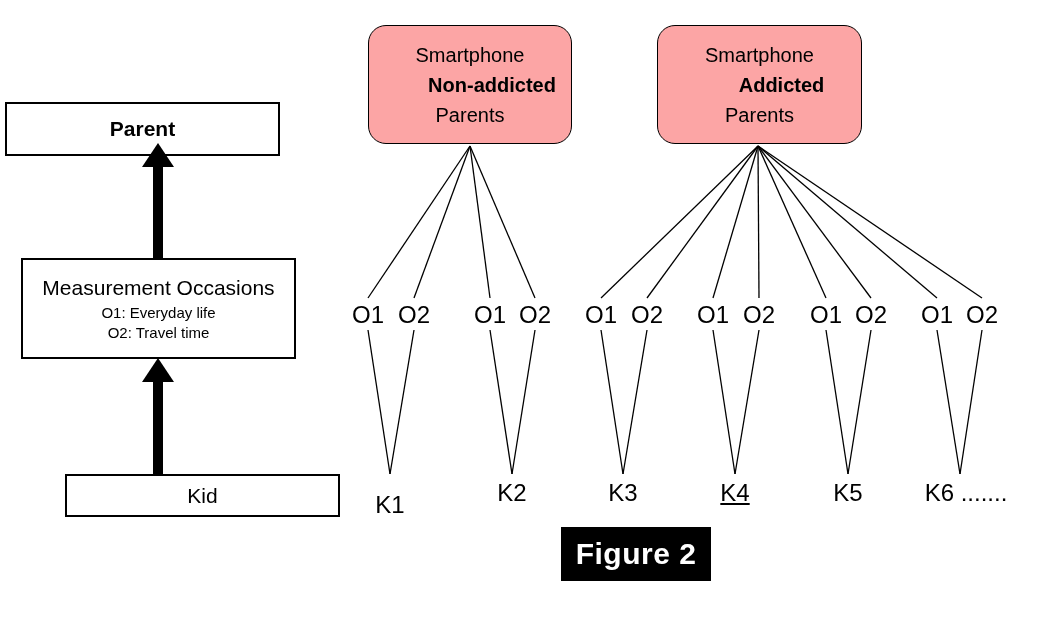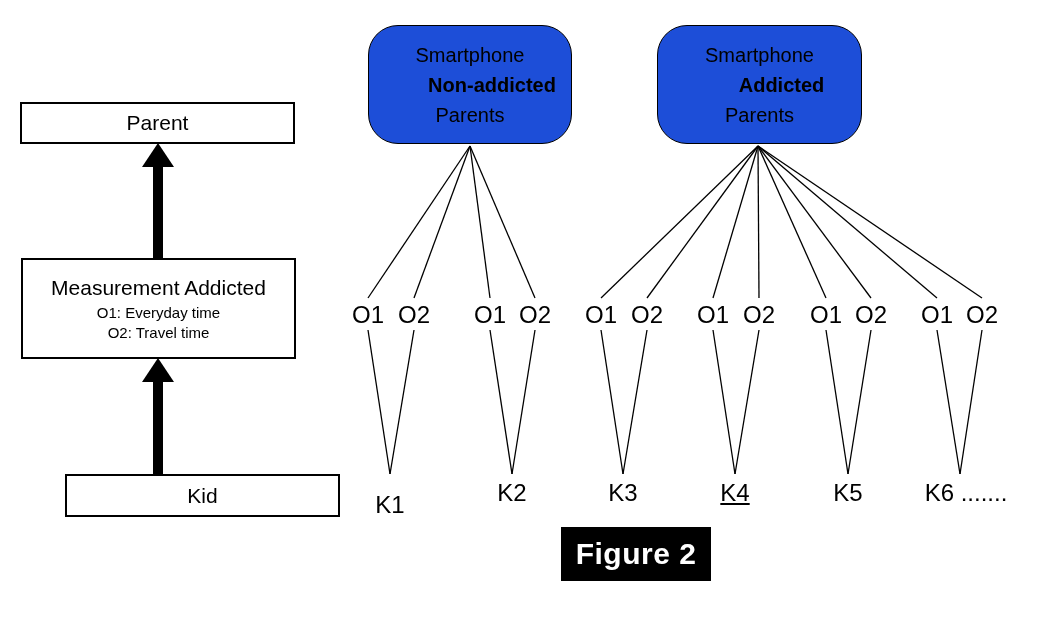--- a/index.html
+++ b/index.html
@@ -39,41 +39,41 @@
     font-size: 21px;
     line-height: 26px;
     white-space: nowrap;
   }
   .legend-box .sub {
     font-size: 15px;
     line-height: 20px;
     white-space: nowrap;
   }
 
-  #box-parent { left: 20px; top: 102px; width: 275px; height: 42px; }
+  #box-parent { left: 5px; top: 102px; width: 275px; height: 54px; font-weight: bold; }
   #box-measurement { left: 21px; top: 258px; width: 275px; height: 101px; }
   #box-kid { left: 21px; top: 474px; width: 275px; height: 43px; margin-left: 44px; }
 
   #box-measurement .title { font-size: 21px; margin-bottom: 2px; }
 
   
   #tree-svg {
     position: absolute;
     left: 0;
     top: 0;
     width: 1054px;
     height: 620px;
   }
 
   .group-box {
     position: absolute;
     box-sizing: border-box;
     border: 1.6px solid #000000;
-    border-radius: 30px;
-    background: #1d4ed8;
+    border-radius: 18px;
+    background: #fca5a5;
     display: flex;
     flex-direction: column;
     align-items: center;
     justify-content: center;
     text-align: center;
   }
   .group-box span {
     display: block;
     font-size: 20px;
     line-height: 30px;
@@ -147,22 +147,22 @@
         <line x1="937" y1="330" x2="960" y2="474"></line>
         <line x1="982" y1="330" x2="960" y2="474"></line>
       </g>
   </svg>
 
   <div class="legend-box" id="box-parent">
     <div class="title">Parent</div>
   </div>
 
   <div class="legend-box" id="box-measurement">
-    <div class="title">Measurement Addicted</div>
-    <div class="sub">O1: Everyday time</div>
+    <div class="title">Measurement Occasions</div>
+    <div class="sub">O1: Everyday life</div>
     <div class="sub">O2: Travel time</div>
   </div>
 
   <div class="legend-box" id="box-kid">
     <div class="title">Kid</div>
   </div>
 
   <svg id="legend-arrows" style="position:absolute;left:0;top:0;width:1054px;height:620px;" viewBox="0 0 1054 620" xmlns="http://www.w3.org/2000/svg">
     <g fill="#000000">
       <rect x="153" y="160" width="10" height="98"></rect>

